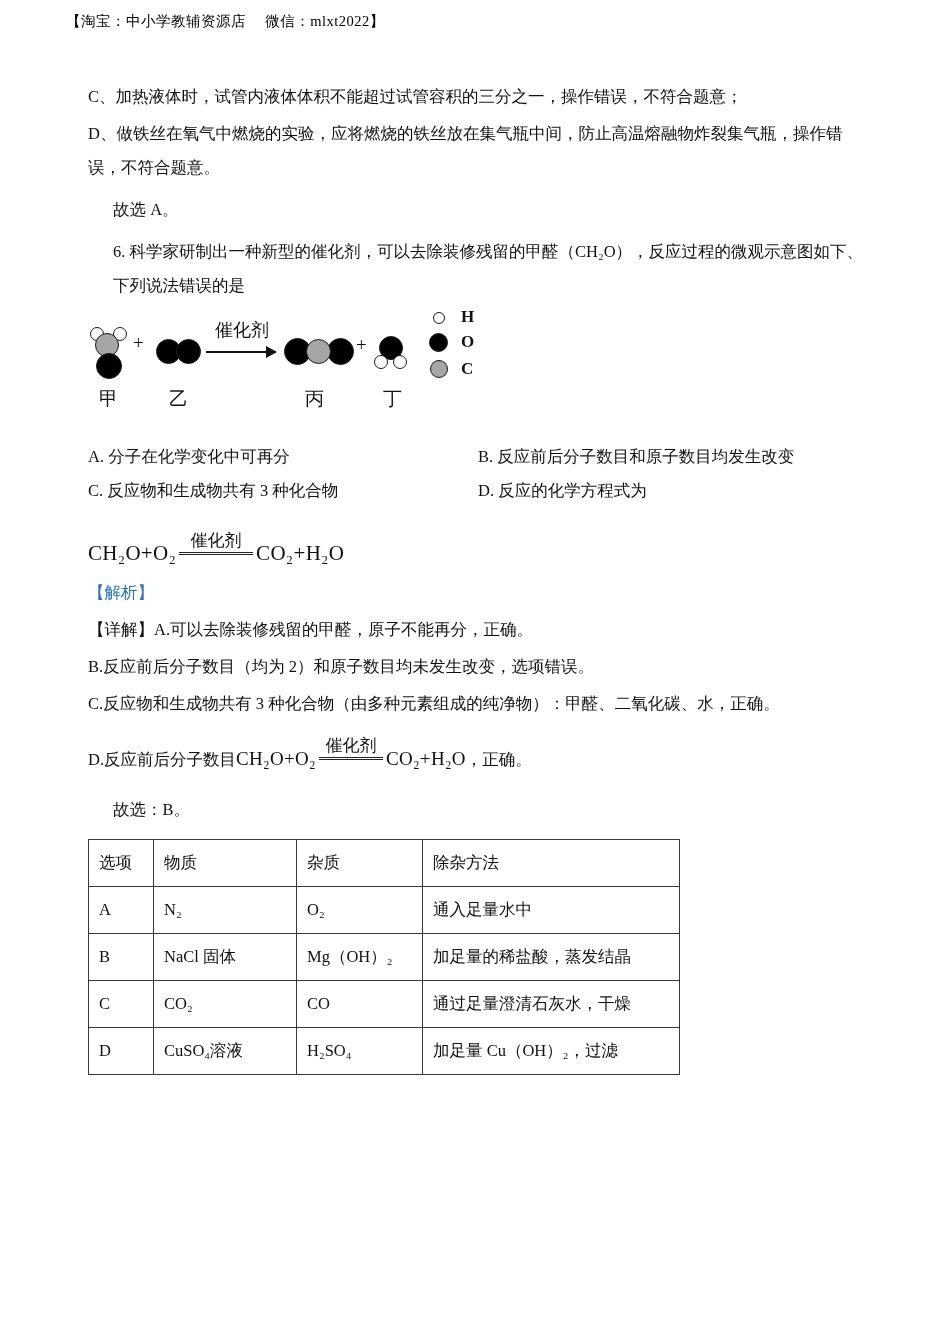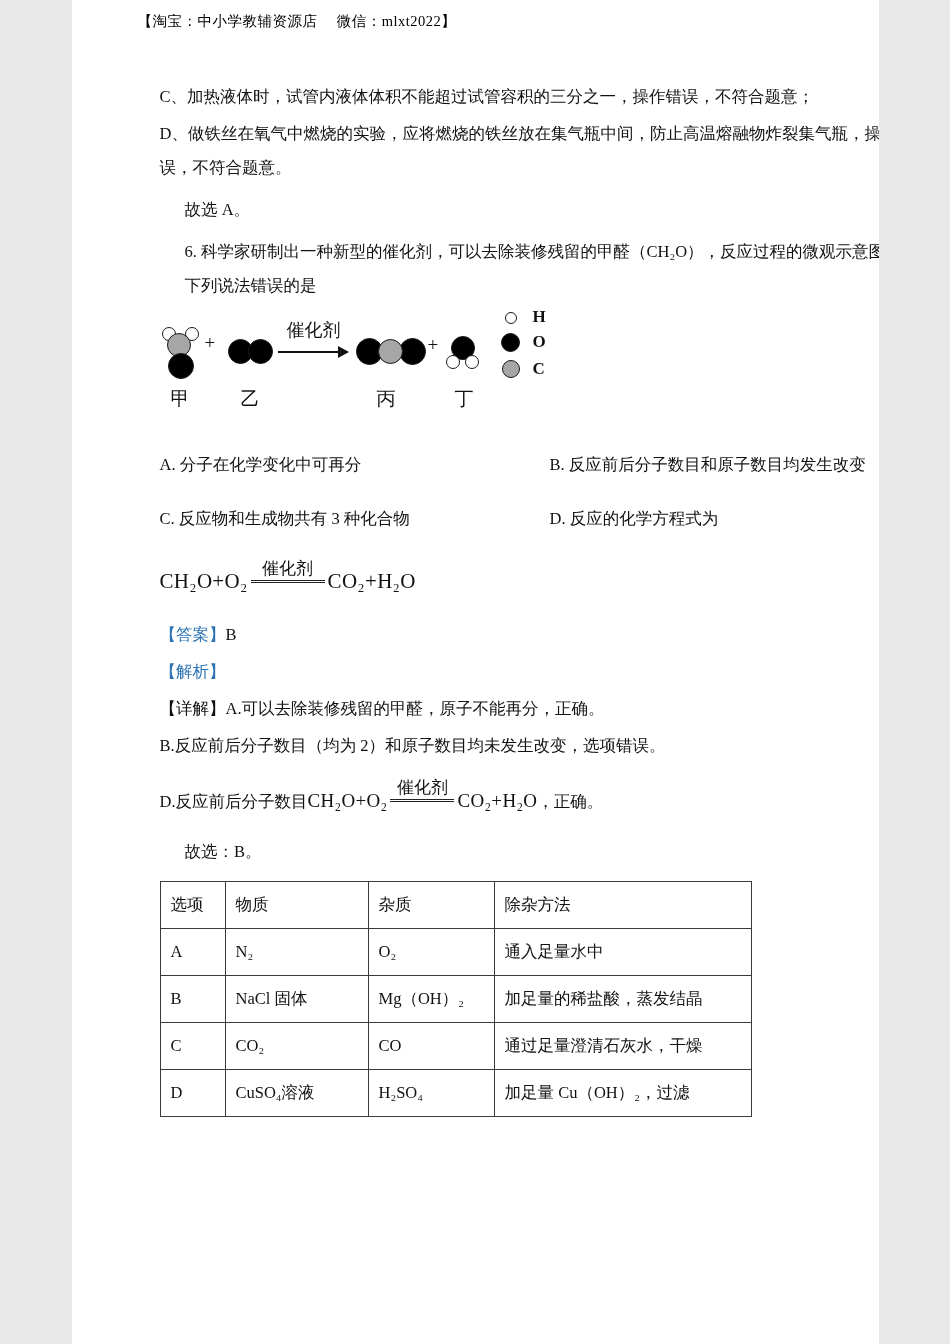--- a/index.html
+++ b/index.html
@@ -1,18 +1,18 @@
 <!DOCTYPE html>
 <html style="--accent: #2E74B5; --atom-h: #ffffff; --atom-o: #000000; --atom-c: #a6a6a6;"><head>
 <meta charset="utf-8">
 <style>
   * { margin:0; padding:0; box-sizing:border-box; }
   html,body { background:#e8e8e8; }
   .page {
-    position:relative; width:807px; height:1344px; margin:0 auto;
+    position:relative; width:950px; height:1344px; margin:0 auto;
     background:#ffffff; overflow:hidden;
     font-family:"Liberation Serif","DejaVu Serif",serif;
     color:#111;
   }
   .doc-header {
     position:absolute; left:66px; top:12px;
     font-size:14.5px; letter-spacing:0.5px; color:#000;
   }
   .content { position:absolute; left:88px; top:80px; width:780px; }
   .para { font-size:16.5px; line-height:34px; margin-bottom:3px; }
@@ -27,21 +27,21 @@
   .atom-c { background:var(--atom-c,#a6a6a6); }
   .plus-sign { position:absolute; font-size:19px; color:#111; }
   .cat-arrow-label { position:absolute; left:118px; top:12px; width:72px; text-align:center; font-size:18px; }
   .arrow-line { position:absolute; left:118px; top:45px; width:62px; height:2.2px; background:#111; }
   .arrow-head { position:absolute; left:178px; top:40px; width:0; height:0;
     border-left:11px solid #111; border-top:6px solid transparent; border-bottom:6px solid transparent; }
   .mol-label { position:absolute; font-size:19px; top:80px; }
   .legend-letter { position:absolute; font-size:17px; font-weight:700; }
 
   
-  .options { display:grid; grid-template-columns:390px auto; row-gap:20px; margin-top:28px; font-size:16.5px; line-height:34px; }
+  .options { display:grid; grid-template-columns:390px auto; row-gap:0; margin-top:20px; font-size:16.5px; line-height:34px; }
 
   
   .equation { font-size:21px; white-space:nowrap; }
   .equation .formula { letter-spacing:0.3px; }
   .cat-stack { display:inline-block; overflow:hidden; vertical-align:5px; margin:0 3px; }
   .cat-stack .cat-label { display:block; text-align:center; font-size:17px; line-height:21px; padding:0 2px; }
   .cat-stack .dbl-line { display:block; width:74px; height:3px; margin-top:1px;
     border-top:1.4px solid #222; border-bottom:1.4px solid #222; }
   .eq-block { margin-top:22px; margin-bottom:10px; }
   .inline-eq { font-size:19px; }
@@ -114,25 +114,25 @@
       <span>A. 分子在化学变化中可再分</span>
       <span>B. 反应前后分子数目和原子数目均发生改变</span>
       <span>C. 反应物和生成物共有 3 种化合物</span>
       <span>D. 反应的化学方程式为</span>
     </div>
 
     <div class="eq-block equation">
       <span class="formula">CH₂O+O₂</span><span class="cat-stack"><span class="cat-label">催化剂</span><span class="dbl-line"></span></span><span class="formula">CO₂+H₂O</span>
     </div>
 
-    <p class="para ans-block"><span class="tag-blue">【答案】</span><span>B</span></p>
     <p class="para"><span class="tag-blue">【解析】</span></p>
 
     <p class="para">【详解】A.可以去除装修残留的甲醛，原子不能再分，正确。</p>
     <p class="para">B.反应前后分子数目（均为 2）和原子数目均未发生改变，选项错误。</p>
+    <p class="para">C.反应物和生成物共有 3 种化合物（由多种元素组成的纯净物）：甲醛、二氧化碳、水，正确。</p>
 
     <p class="para d-detail"><span>D.反应前后分子数目</span><span class="equation inline-eq"><span class="formula">CH₂O+O₂</span><span class="cat-stack"><span class="cat-label">催化剂</span><span class="dbl-line"></span></span><span class="formula">CO₂+H₂O</span></span><span>，正确。</span></p>
 
     <p class="para gap-sm">故选：B。</p>
 
 
     <table class="imp-table">
       <tbody>
         <tr>
           <td class="col-0">选项</td>

